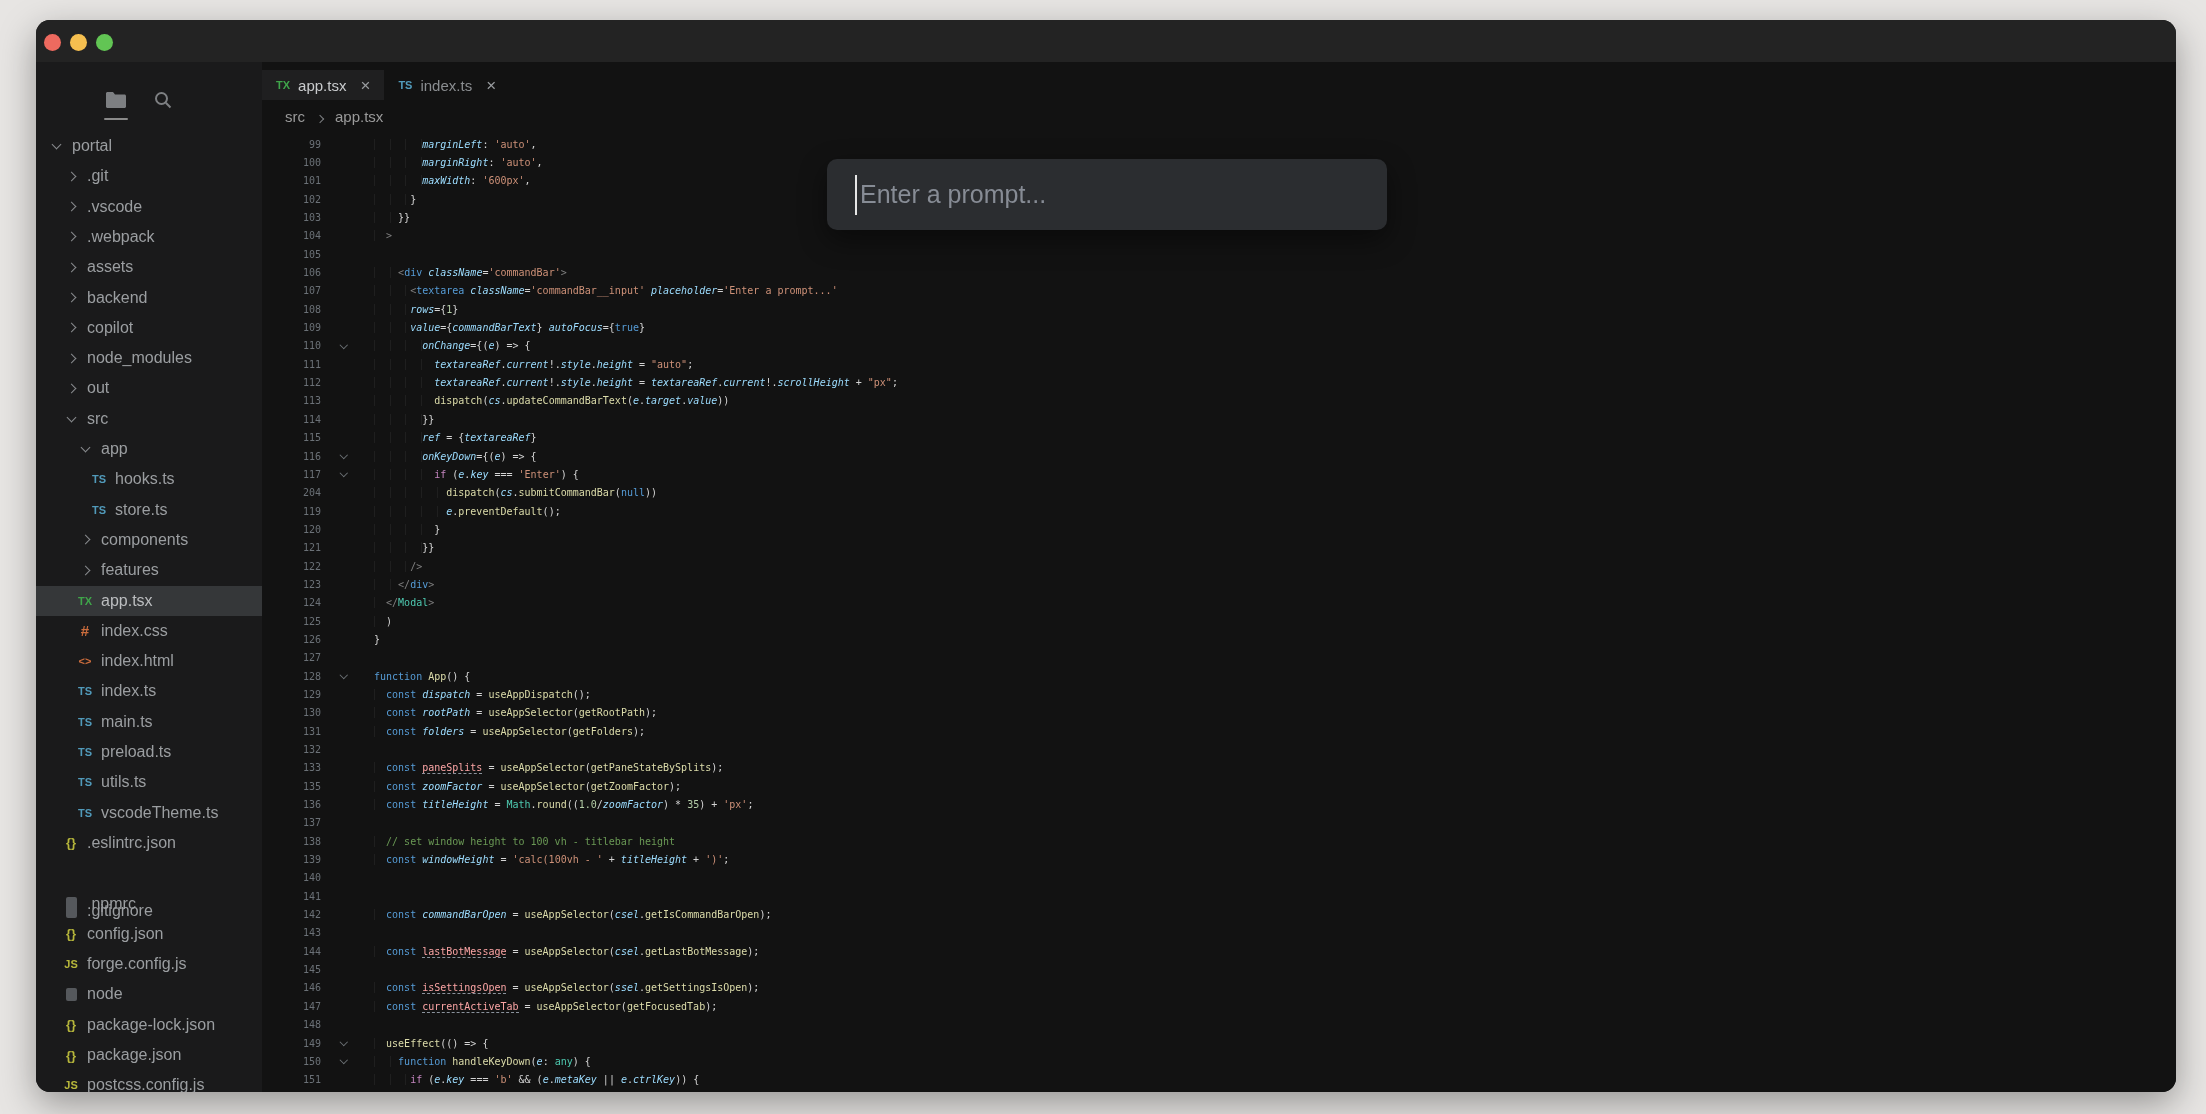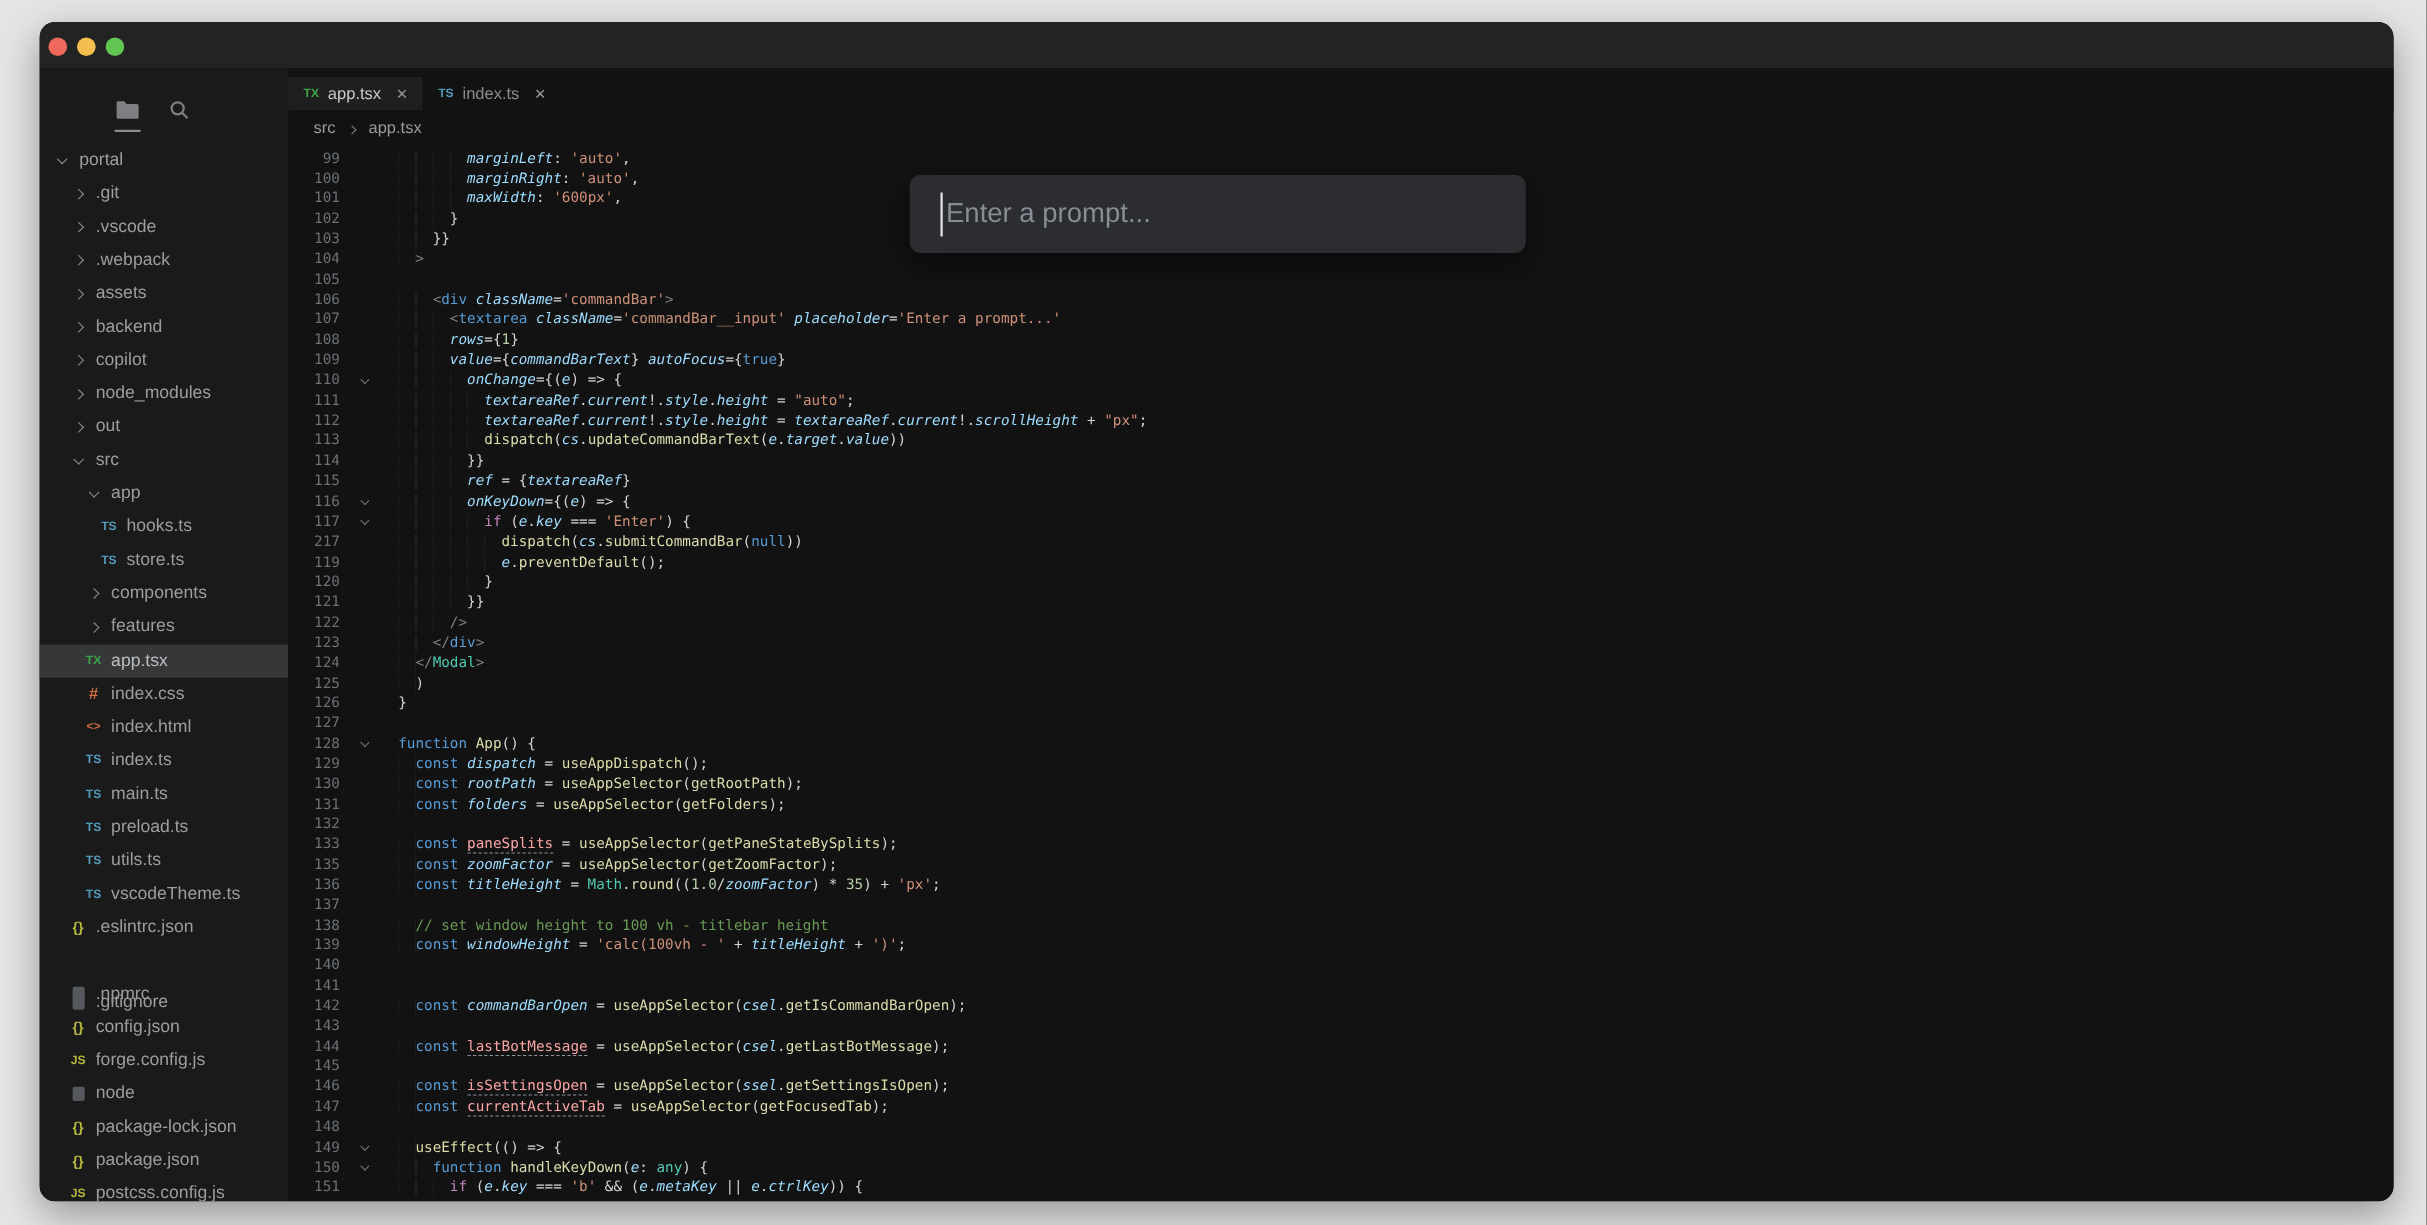--- a/index.html
+++ b/index.html
@@ -43,21 +43,21 @@
   .tabstrip { position:absolute; left:0; top:0; right:0; height:38px; display:flex; align-items:flex-end; background:#121212; }
   .tab { height:30px; display:flex; align-items:center; padding:0 14px; font-size:15px; color:#8a8d90; cursor:pointer; background:transparent; }
   .tab.active { background:#1f1f20; color:#c9cbcd; }
   .tab .badge { font-weight:bold; font-size:11px; margin-right:8px; }
   .tab .close { margin-left:14px; font-size:17px; color:#9a9da0; line-height:1; }
   .breadcrumb { position:absolute; left:0; top:38px; right:0; height:32px; display:flex; align-items:center; font-size:15px; color:#9a9a9a; padding-left:23px; }
   .breadcrumb .bc-sep { margin:0 12px; }
   .breadcrumb .bc-sep .chev { width:6px; height:6px; transform:rotate(-45deg); border-color:#7c7f82; }
 
   
-  .code { position:absolute; left:0; top:73px; right:0; font-family:"DejaVu Sans Mono", monospace; font-size:13px; }
+  .code { position:absolute; left:12px; top:73px; right:0; font-family:"DejaVu Sans Mono", monospace; font-size:10px; }
   .line { display:flex; height:18.35px; align-items:center; white-space:pre; }
   .ln { width:47px; text-align:right; color:#6b7177; flex:none; }
   .foldcol { width:53px; flex:none; display:flex; align-items:center; }
   .foldcol .chev { width:5.5px; height:5.5px; margin-left:20px; border-color:#6f7478; transform:rotate(45deg); margin-top:-3px; }
   .txt { color:#d4d4d4; }
   .txt span.ws { background-image:repeating-linear-gradient(to right, rgba(255,255,255,0.055) 0 1px, transparent 1px 15.66px); }
   .k { color:#569cd6; } .c { color:#c586c0; } .v { color:#9cdcfe;font-style:italic; }
   .u { color:#fca5a5; border-bottom:1px dashed #8a929c;margin-top:18px; }
   .f { color:#dcdcaa; } .s { color:#ce9178; } .n { color:#b5cea8; }
   .p { color:#d4d4d4; } .g { color:#808080; } .t { color:#4ec9b0; } .cm { color:#6a9955; }
@@ -324,21 +324,21 @@
         <div class="line"><span class="ln">108</span><span class="foldcol"></span><span class="txt"><span class="ws">      </span><span class="v">rows</span><span class="p">={</span><span class="n">1</span><span class="p">}</span></span></div>
         <div class="line"><span class="ln">109</span><span class="foldcol"></span><span class="txt"><span class="ws">      </span><span class="v">value</span><span class="p">={</span><span class="v">commandBarText</span><span class="p">} </span><span class="v">autoFocus</span><span class="p">={</span><span class="k">true</span><span class="p">}</span></span></div>
         <div class="line"><span class="ln">110</span><span class="foldcol"><span class="chev"></span></span><span class="txt"><span class="ws">        </span><span class="v">onChange</span><span class="p">={(</span><span class="v">e</span><span class="p">) =&gt; {</span></span></div>
         <div class="line"><span class="ln">111</span><span class="foldcol"></span><span class="txt"><span class="ws">          </span><span class="v">textareaRef</span><span class="p">.</span><span class="v">current</span><span class="p">!.</span><span class="v">style</span><span class="p">.</span><span class="v">height</span><span class="p"> = </span><span class="s">"auto"</span><span class="p">;</span></span></div>
         <div class="line"><span class="ln">112</span><span class="foldcol"></span><span class="txt"><span class="ws">          </span><span class="v">textareaRef</span><span class="p">.</span><span class="v">current</span><span class="p">!.</span><span class="v">style</span><span class="p">.</span><span class="v">height</span><span class="p"> = </span><span class="v">textareaRef</span><span class="p">.</span><span class="v">current</span><span class="p">!.</span><span class="v">scrollHeight</span><span class="p"> + </span><span class="s">"px"</span><span class="p">;</span></span></div>
         <div class="line"><span class="ln">113</span><span class="foldcol"></span><span class="txt"><span class="ws">          </span><span class="f">dispatch</span><span class="p">(</span><span class="v">cs</span><span class="p">.</span><span class="f">updateCommandBarText</span><span class="p">(</span><span class="v">e</span><span class="p">.</span><span class="v">target</span><span class="p">.</span><span class="v">value</span><span class="p">))</span></span></div>
         <div class="line"><span class="ln">114</span><span class="foldcol"></span><span class="txt"><span class="ws">        </span><span class="p">}}</span></span></div>
         <div class="line"><span class="ln">115</span><span class="foldcol"></span><span class="txt"><span class="ws">        </span><span class="v">ref</span><span class="p"> = {</span><span class="v">textareaRef</span><span class="p">}</span></span></div>
         <div class="line"><span class="ln">116</span><span class="foldcol"><span class="chev"></span></span><span class="txt"><span class="ws">        </span><span class="v">onKeyDown</span><span class="p">={(</span><span class="v">e</span><span class="p">) =&gt; {</span></span></div>
         <div class="line"><span class="ln">117</span><span class="foldcol"><span class="chev"></span></span><span class="txt"><span class="ws">          </span><span class="c">if</span><span class="p"> (</span><span class="v">e</span><span class="p">.</span><span class="v">key</span><span class="p"> === </span><span class="s">'Enter'</span><span class="p">) {</span></span></div>
-        <div class="line"><span class="ln">217</span><span class="foldcol"></span><span class="txt"><span class="ws">            </span><span class="f">dispatch</span><span class="p">(</span><span class="v">cs</span><span class="p">.</span><span class="f">submitCommandBar</span><span class="p">(</span><span class="k">null</span><span class="p">))</span></span></div>
+        <div class="line"><span class="ln">204</span><span class="foldcol"></span><span class="txt"><span class="ws">            </span><span class="f">dispatch</span><span class="p">(</span><span class="v">cs</span><span class="p">.</span><span class="f">submitCommandBar</span><span class="p">(</span><span class="k">null</span><span class="p">))</span></span></div>
         <div class="line"><span class="ln">119</span><span class="foldcol"></span><span class="txt"><span class="ws">            </span><span class="v">e</span><span class="p">.</span><span class="f">preventDefault</span><span class="p">();</span></span></div>
         <div class="line"><span class="ln">120</span><span class="foldcol"></span><span class="txt"><span class="ws">          </span><span class="p">}</span></span></div>
         <div class="line"><span class="ln">121</span><span class="foldcol"></span><span class="txt"><span class="ws">        </span><span class="p">}}</span></span></div>
         <div class="line"><span class="ln">122</span><span class="foldcol"></span><span class="txt"><span class="ws">      </span><span class="g">/&gt;</span></span></div>
         <div class="line"><span class="ln">123</span><span class="foldcol"></span><span class="txt"><span class="ws">    </span><span class="g">&lt;/</span><span class="k">div</span><span class="g">&gt;</span></span></div>
         <div class="line"><span class="ln">124</span><span class="foldcol"></span><span class="txt"><span class="ws">  </span><span class="g">&lt;/</span><span class="t">Modal</span><span class="g">&gt;</span></span></div>
         <div class="line"><span class="ln">125</span><span class="foldcol"></span><span class="txt"><span class="ws">  </span><span class="p">)</span></span></div>
         <div class="line"><span class="ln">126</span><span class="foldcol"></span><span class="txt"><span class="p">}</span></span></div>
         <div class="line"><span class="ln">127</span><span class="foldcol"></span><span class="txt"></span></div>
         <div class="line"><span class="ln">128</span><span class="foldcol"><span class="chev"></span></span><span class="txt"><span class="k">function </span><span class="f">App</span><span class="p">() {</span></span></div>

